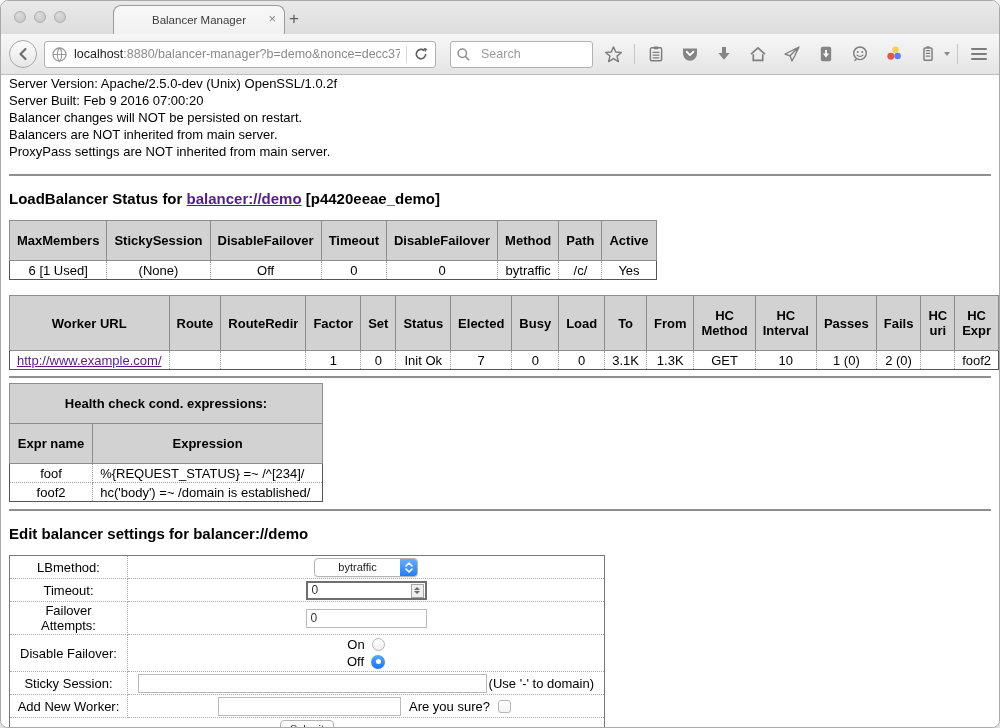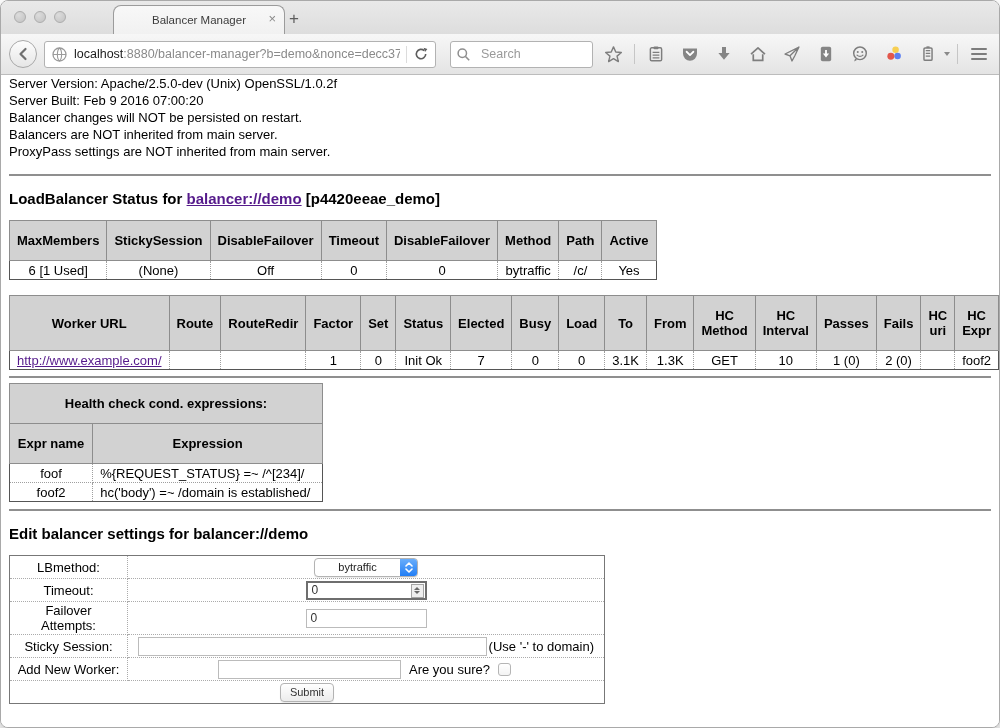--- a/index.html
+++ b/index.html
@@ -361,20 +361,33 @@
           </span>
         </td>
       </tr>
       <tr>
         <td class="flabel">Failover Attempts:</td>
         <td class="ctl-center">
           <span class="fake-input" style="width:121px;">0</span>
         </td>
       </tr>
       <tr>
+        <td class="flabel">Disable Failover:</td>
+        <td>
+          <div class="radio-line">
+            <span>On</span>
+            <span class="radio"></span>
+          </div>
+          <div class="radio-line">
+            <span>Off</span>
+            <span class="radio selected"></span>
+          </div>
+        </td>
+      </tr>
+      <tr>
         <td class="flabel">Sticky Session:</td>
         <td>
           <div class="sticky-wrap">
             <span class="fake-input" style="width:349px;"></span>
             <span>(Use '-' to domain)</span>
           </div>
         </td>
       </tr>
       <tr>
         <td class="flabel">Add New Worker:</td>

